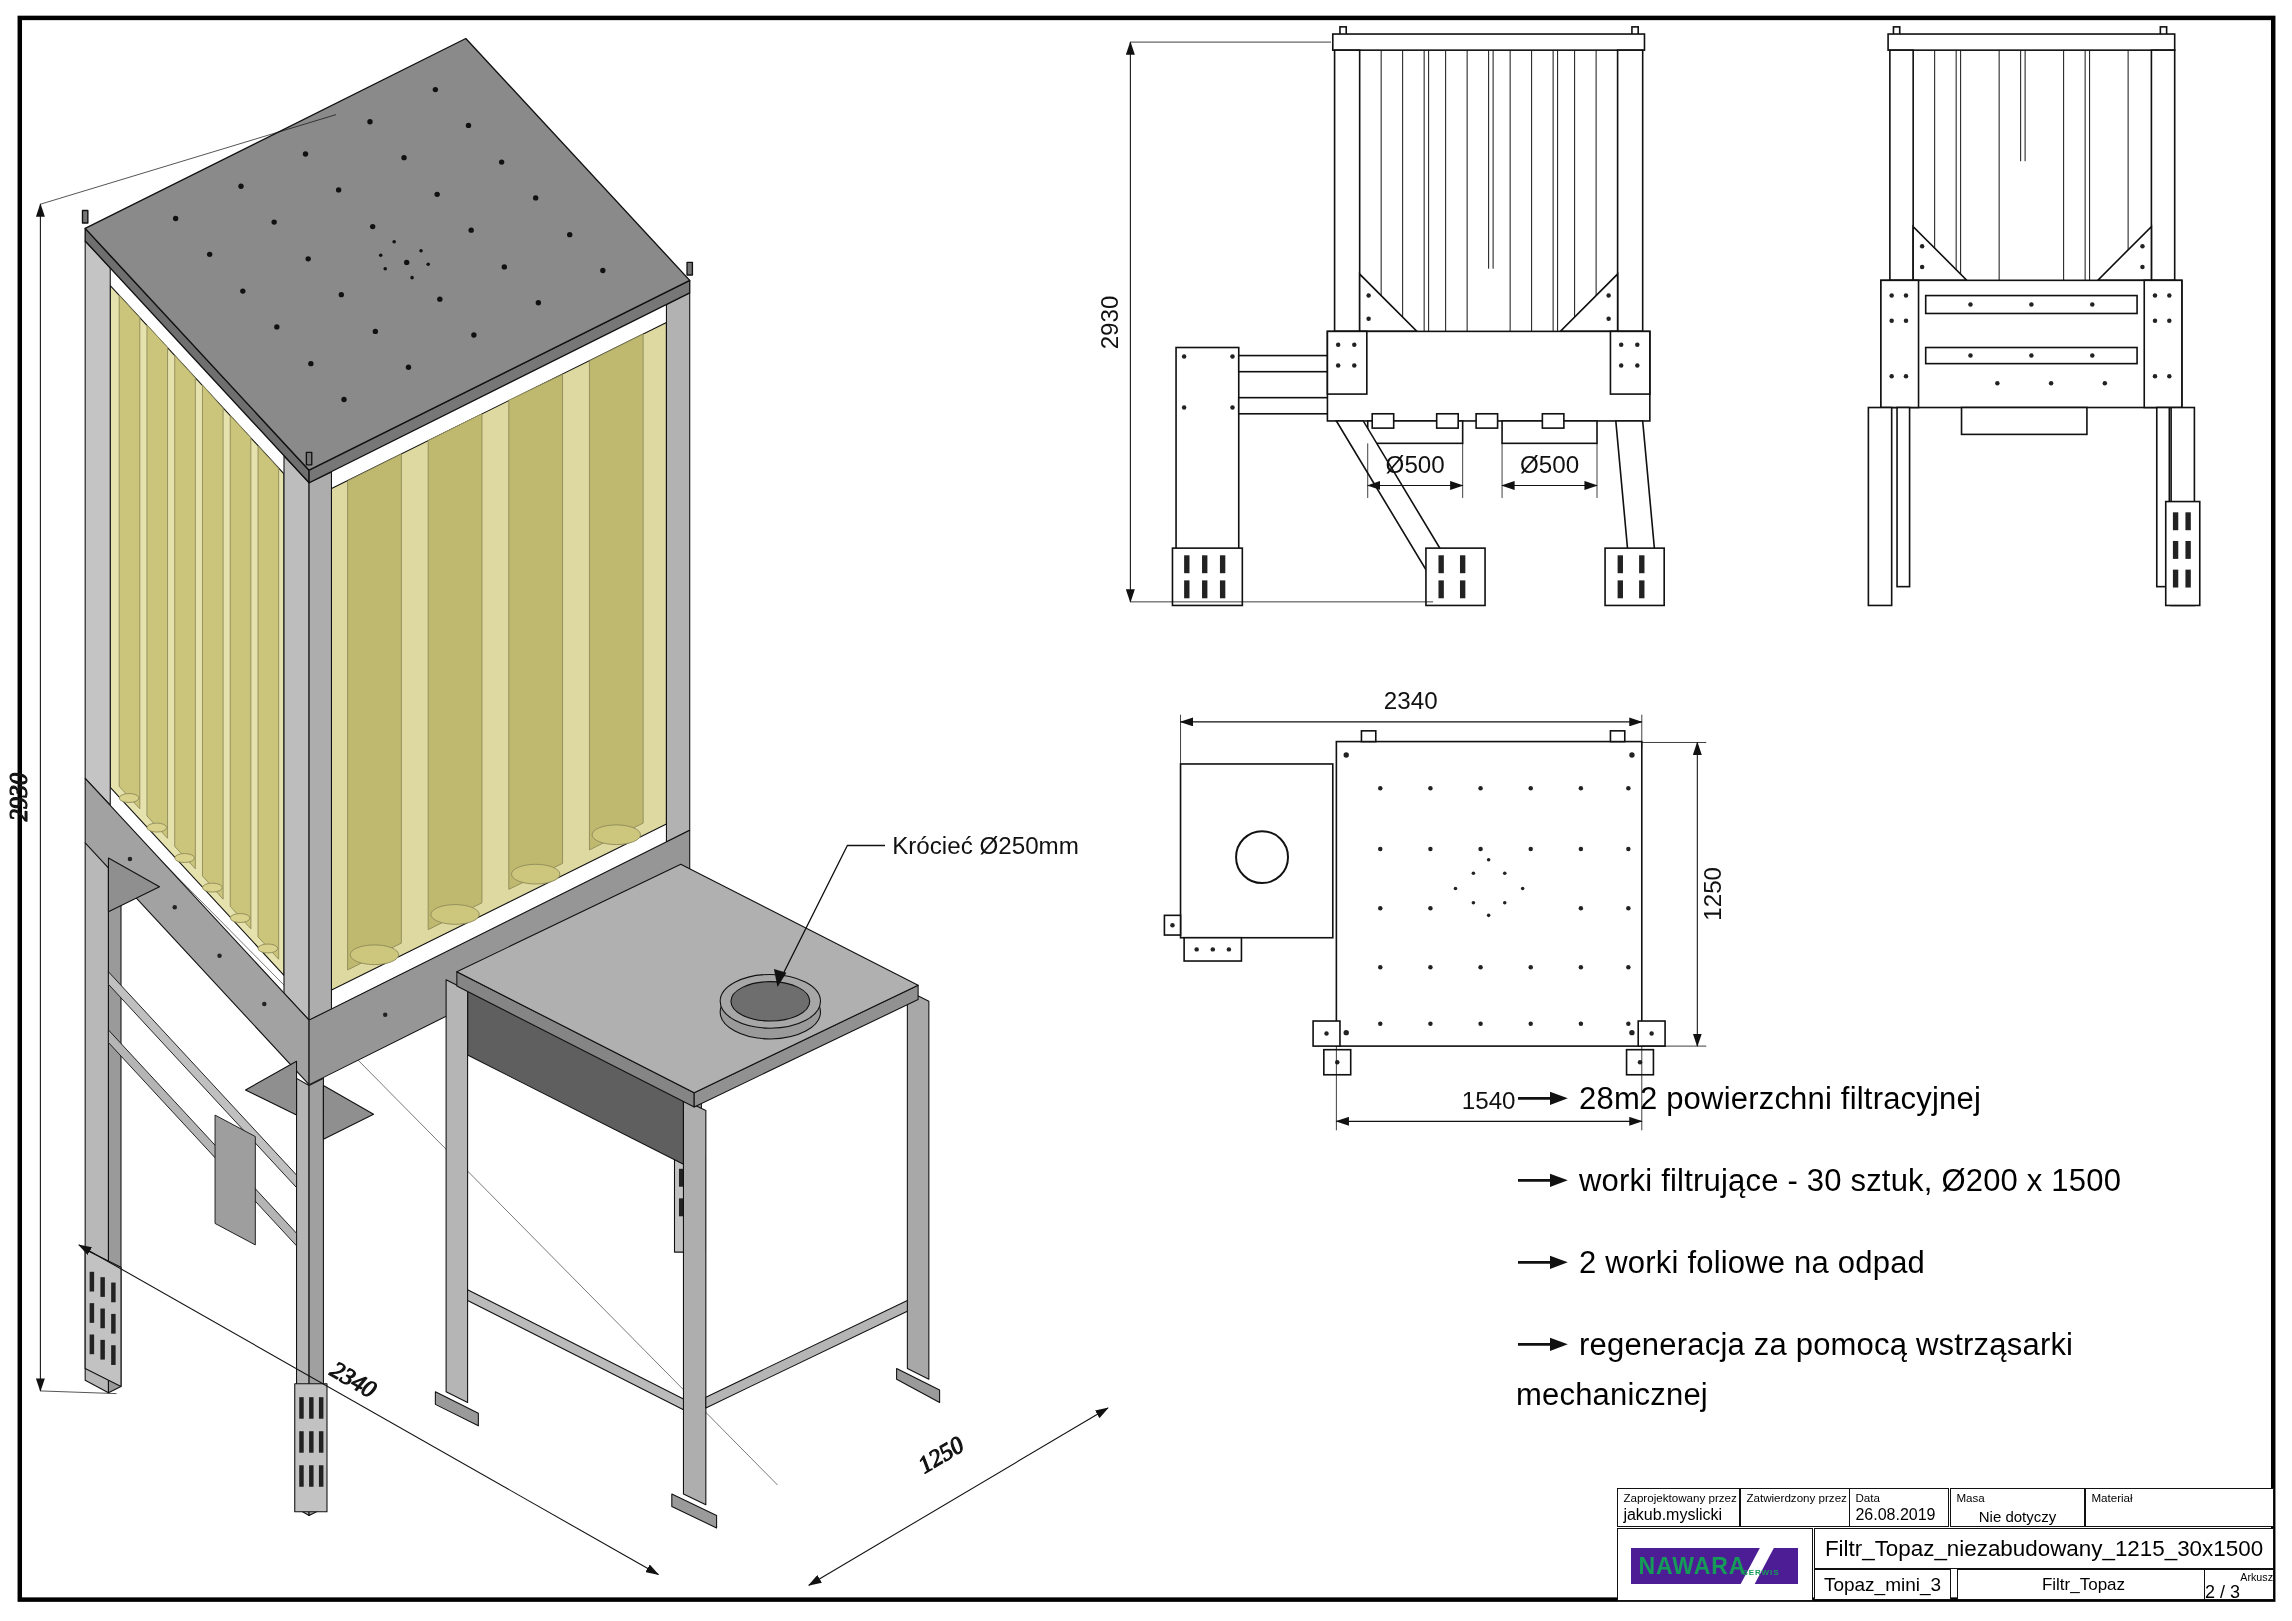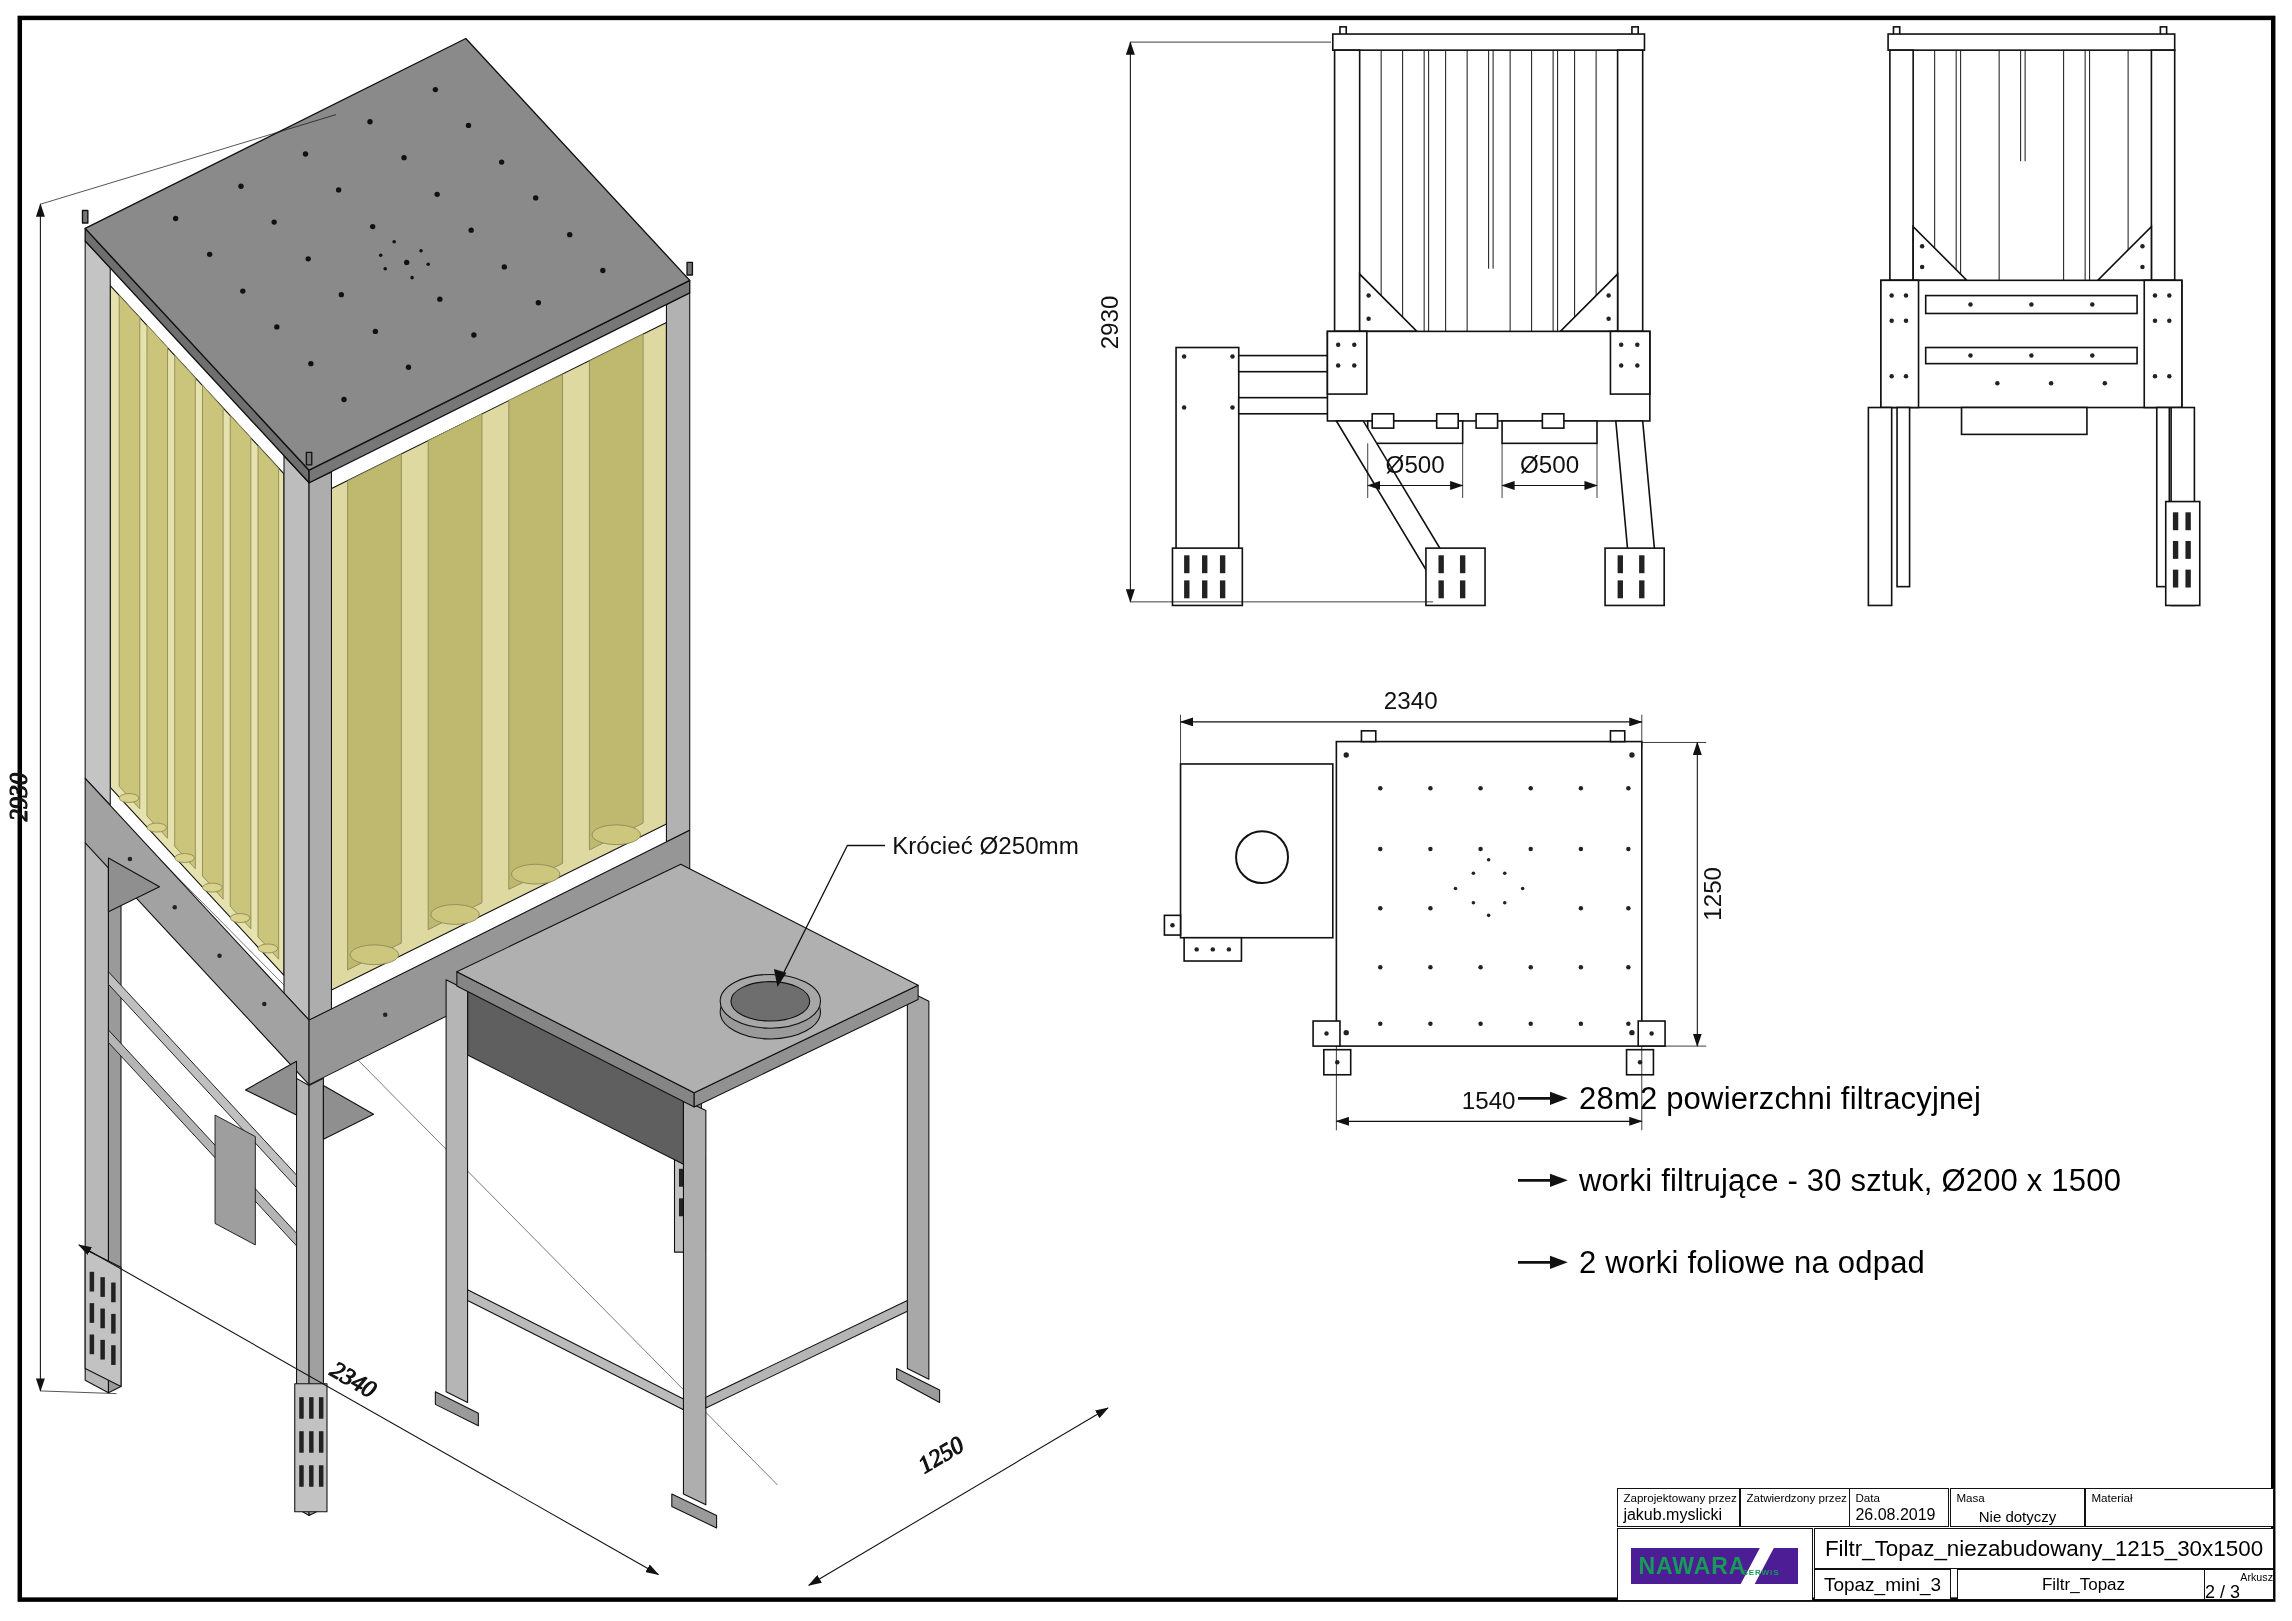--- a/index.html
+++ b/index.html
@@ -528,20 +528,26 @@
             <line x1="2" y1="9" x2="40" y2="9" stroke="#111" stroke-width="3"></line>
             <polygon points="38,1.5 58,9 38,16.5" fill="#111"></polygon>
           </svg></span><span>worki filtrujące - 30 sztuk, Ø200 x 1500</span>
   </div>
   <div class="spec-item">
     <span class="spec-arrow"><svg width="52" height="16" viewBox="0 0 58 18">
             <line x1="2" y1="9" x2="40" y2="9" stroke="#111" stroke-width="3"></line>
             <polygon points="38,1.5 58,9 38,16.5" fill="#111"></polygon>
           </svg></span><span>2 worki foliowe na odpad</span>
   </div>
+  <div class="spec-item">
+    <span class="spec-arrow"><svg width="52" height="16" viewBox="0 0 58 18">
+            <line x1="2" y1="9" x2="40" y2="9" stroke="#111" stroke-width="3"></line>
+            <polygon points="38,1.5 58,9 38,16.5" fill="#111"></polygon>
+          </svg></span><span>regeneracja za pomocą wstrząsarki mechanicznej</span>
+  </div>
 </div>
 
 <div>
   <div class="tb-cell" style="left:1617px;top:1488px;width:123px;height:39px;">
     <div class="tb-label">Zaprojektowany przez</div>
     <div class="tb-value">jakub.myslicki</div>
   </div>
   <div class="tb-cell" style="left:1740px;top:1488px;width:126px;height:39px;">
     <div class="tb-label">Zatwierdzony przez</div>
     <div class="tb-value"></div>

